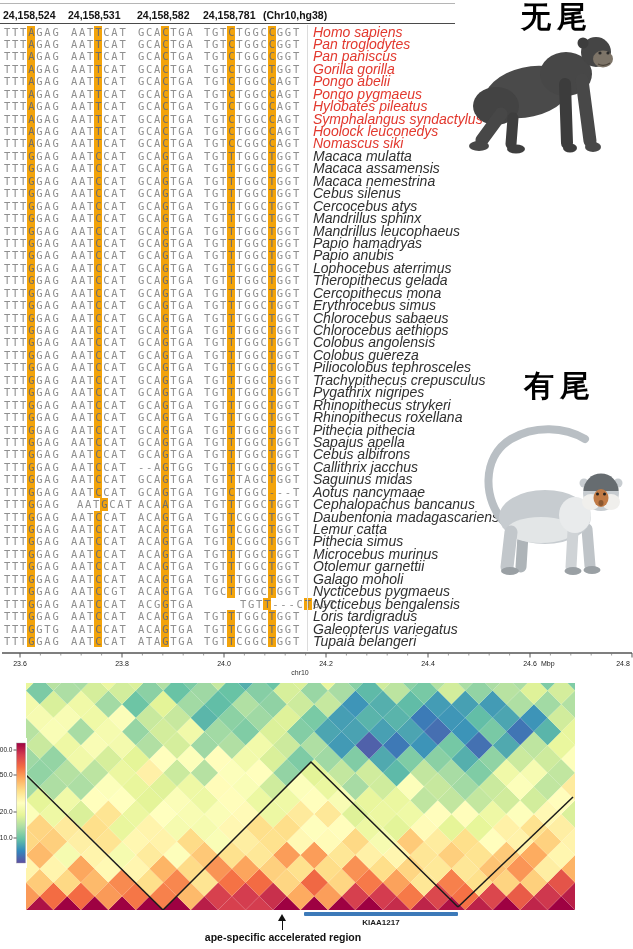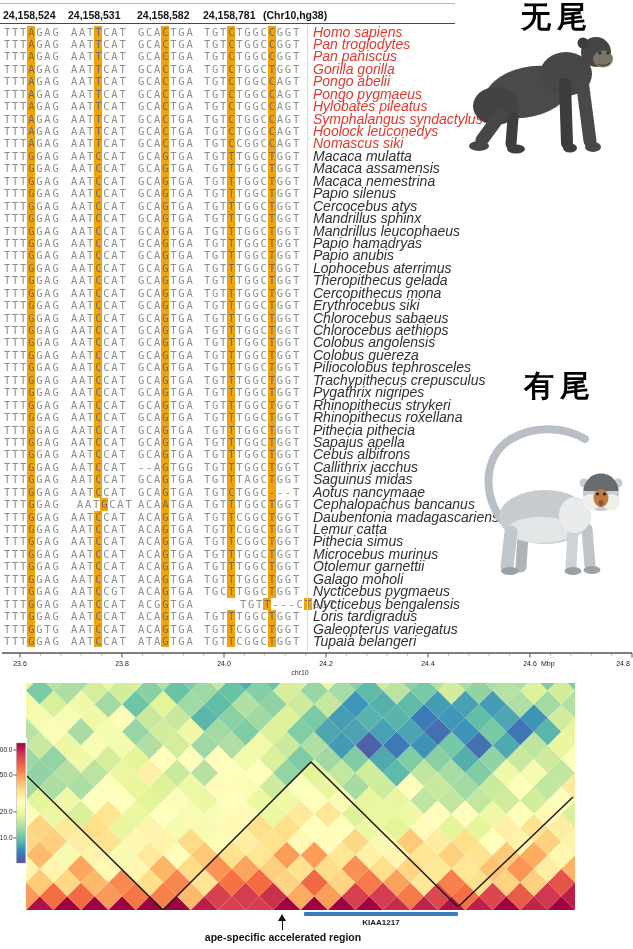--- a/index.html
+++ b/index.html
@@ -133,21 +133,21 @@
       <span class="seq" style="left: 70px;"><span class="nt">A</span><span class="nt">A</span><span class="nt">T</span><span class="nt hi">C</span><span class="nt">C</span><span class="nt">A</span><span class="nt">T</span></span>
       <span class="seq" style="left: 137px;"><span class="nt">G</span><span class="nt">C</span><span class="nt">A</span><span class="nt hi">G</span><span class="nt">T</span><span class="nt">G</span><span class="nt">A</span></span>
       <span class="seq" style="left: 203px;"><span class="nt">T</span><span class="nt">G</span><span class="nt">T</span><span class="nt hi">T</span><span class="nt">T</span><span class="nt">G</span><span class="nt">G</span><span class="nt">C</span><span class="nt hi">T</span><span class="nt">G</span><span class="nt">G</span><span class="nt">T</span></span>
       <span class="sp ">Macaca nemestrina</span>
     </div>
     <div class="arow">
       <span class="seq" style="left: 3px;"><span class="nt">T</span><span class="nt">T</span><span class="nt">T</span><span class="nt hi">G</span><span class="nt">G</span><span class="nt">A</span><span class="nt">G</span></span>
       <span class="seq" style="left: 70px;"><span class="nt">A</span><span class="nt">A</span><span class="nt">T</span><span class="nt hi">C</span><span class="nt">C</span><span class="nt">A</span><span class="nt">T</span></span>
       <span class="seq" style="left: 137px;"><span class="nt">G</span><span class="nt">C</span><span class="nt">A</span><span class="nt hi">G</span><span class="nt">T</span><span class="nt">G</span><span class="nt">A</span></span>
       <span class="seq" style="left: 203px;"><span class="nt">T</span><span class="nt">G</span><span class="nt">T</span><span class="nt hi">T</span><span class="nt">T</span><span class="nt">G</span><span class="nt">G</span><span class="nt">C</span><span class="nt hi">T</span><span class="nt">G</span><span class="nt">G</span><span class="nt">T</span></span>
-      <span class="sp ">Papio silenus</span>
+      <span class="sp ">Cebus silenus</span>
     </div>
     <div class="arow">
       <span class="seq" style="left: 3px;"><span class="nt">T</span><span class="nt">T</span><span class="nt">T</span><span class="nt hi">G</span><span class="nt">G</span><span class="nt">A</span><span class="nt">G</span></span>
       <span class="seq" style="left: 70px;"><span class="nt">A</span><span class="nt">A</span><span class="nt">T</span><span class="nt hi">C</span><span class="nt">C</span><span class="nt">A</span><span class="nt">T</span></span>
       <span class="seq" style="left: 137px;"><span class="nt">G</span><span class="nt">C</span><span class="nt">A</span><span class="nt hi">G</span><span class="nt">T</span><span class="nt">G</span><span class="nt">A</span></span>
       <span class="seq" style="left: 203px;"><span class="nt">T</span><span class="nt">G</span><span class="nt">T</span><span class="nt hi">T</span><span class="nt">T</span><span class="nt">G</span><span class="nt">G</span><span class="nt">C</span><span class="nt hi">T</span><span class="nt">G</span><span class="nt">G</span><span class="nt">T</span></span>
       <span class="sp ">Cercocebus atys</span>
     </div>
     <div class="arow">
       <span class="seq" style="left: 3px;"><span class="nt">T</span><span class="nt">T</span><span class="nt">T</span><span class="nt hi">G</span><span class="nt">G</span><span class="nt">A</span><span class="nt">G</span></span>
@@ -196,21 +196,21 @@
       <span class="seq" style="left: 70px;"><span class="nt">A</span><span class="nt">A</span><span class="nt">T</span><span class="nt hi">C</span><span class="nt">C</span><span class="nt">A</span><span class="nt">T</span></span>
       <span class="seq" style="left: 137px;"><span class="nt">G</span><span class="nt">C</span><span class="nt">A</span><span class="nt hi">G</span><span class="nt">T</span><span class="nt">G</span><span class="nt">A</span></span>
       <span class="seq" style="left: 203px;"><span class="nt">T</span><span class="nt">G</span><span class="nt">T</span><span class="nt hi">T</span><span class="nt">T</span><span class="nt">G</span><span class="nt">G</span><span class="nt">C</span><span class="nt hi">T</span><span class="nt">G</span><span class="nt">G</span><span class="nt">T</span></span>
       <span class="sp ">Cercopithecus mona</span>
     </div>
     <div class="arow">
       <span class="seq" style="left: 3px;"><span class="nt">T</span><span class="nt">T</span><span class="nt">T</span><span class="nt hi">G</span><span class="nt">G</span><span class="nt">A</span><span class="nt">G</span></span>
       <span class="seq" style="left: 70px;"><span class="nt">A</span><span class="nt">A</span><span class="nt">T</span><span class="nt hi">C</span><span class="nt">C</span><span class="nt">A</span><span class="nt">T</span></span>
       <span class="seq" style="left: 137px;"><span class="nt">G</span><span class="nt">C</span><span class="nt">A</span><span class="nt hi">G</span><span class="nt">T</span><span class="nt">G</span><span class="nt">A</span></span>
       <span class="seq" style="left: 203px;"><span class="nt">T</span><span class="nt">G</span><span class="nt">T</span><span class="nt hi">T</span><span class="nt">T</span><span class="nt">G</span><span class="nt">G</span><span class="nt">C</span><span class="nt hi">T</span><span class="nt">G</span><span class="nt">G</span><span class="nt">T</span></span>
-      <span class="sp ">Erythrocebus siki</span>
+      <span class="sp ">Erythrocebus simus</span>
     </div>
     <div class="arow">
       <span class="seq" style="left: 3px;"><span class="nt">T</span><span class="nt">T</span><span class="nt">T</span><span class="nt hi">G</span><span class="nt">G</span><span class="nt">A</span><span class="nt">G</span></span>
       <span class="seq" style="left: 70px;"><span class="nt">A</span><span class="nt">A</span><span class="nt">T</span><span class="nt hi">C</span><span class="nt">C</span><span class="nt">A</span><span class="nt">T</span></span>
       <span class="seq" style="left: 137px;"><span class="nt">G</span><span class="nt">C</span><span class="nt">A</span><span class="nt hi">G</span><span class="nt">T</span><span class="nt">G</span><span class="nt">A</span></span>
       <span class="seq" style="left: 203px;"><span class="nt">T</span><span class="nt">G</span><span class="nt">T</span><span class="nt hi">T</span><span class="nt">T</span><span class="nt">G</span><span class="nt">G</span><span class="nt">C</span><span class="nt hi">T</span><span class="nt">G</span><span class="nt">G</span><span class="nt">T</span></span>
       <span class="sp ">Chlorocebus sabaeus</span>
     </div>
     <div class="arow">
       <span class="seq" style="left: 3px;"><span class="nt">T</span><span class="nt">T</span><span class="nt">T</span><span class="nt hi">G</span><span class="nt">G</span><span class="nt">A</span><span class="nt">G</span></span>

